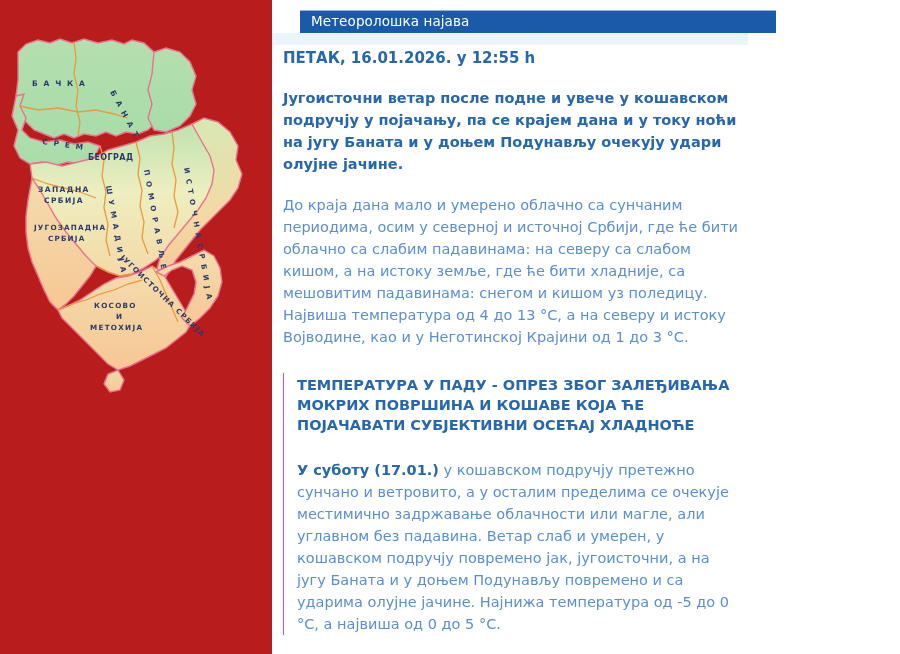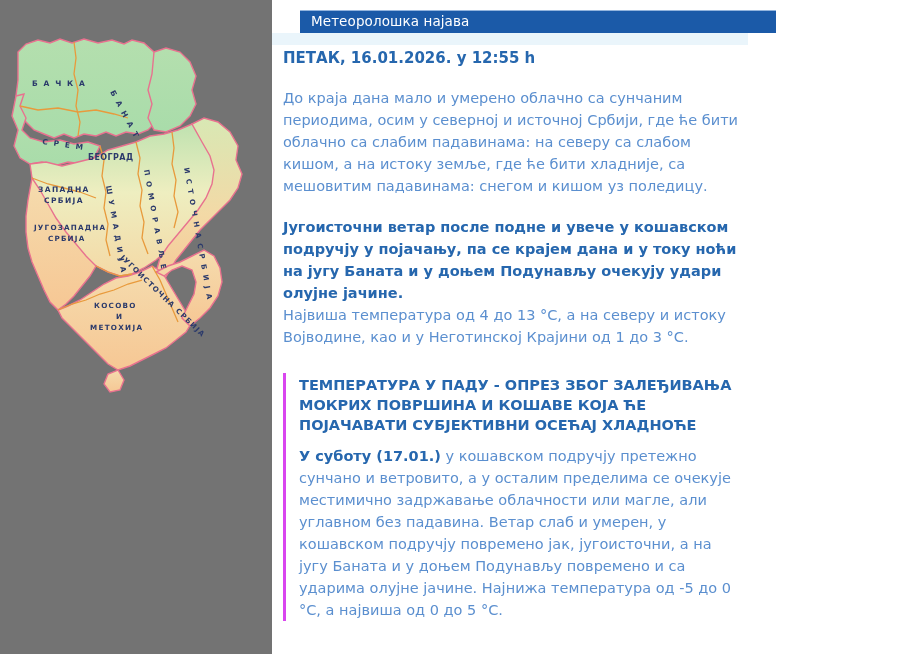--- a/index.html
+++ b/index.html
@@ -23,21 +23,21 @@
     background: #ffffff;
   }
 
   
   .map-column {
     position: absolute;
     left: 0;
     top: 0;
     width: 272px;
     height: 654px;
-    background: #737373;
+    background: #b91c1c;
   }
   .map-wrap {
     position: absolute;
     left: 4px;
     top: 18px;
     width: 262px;
     height: 378px;
   }
   .map-svg { display: block; width: 262px; height: 378px; }
 
@@ -110,36 +110,36 @@
     margin-top: 19px;
     font-weight: bold;
     color: #2667ae;
   }
   .para.bold-em .tail { font-weight: bold; }
   .para.spaced { }
 
   .alert-box {
     margin-top: 25px;
     margin-left: 11px;
-    border-left: 3px solid #d946ef;
+    border-left: 1px solid #d946ef;
     padding-left: 13px;
     padding-top: 2px;
   }
   .alert-title {
     color: #2667ae;
     font-weight: bold;
     font-size: 14.5px;
     line-height: 20px;
     text-transform: none;
   }
   .alert-para {
     color: #5b8fcf;
     font-size: 14.5px;
     line-height: 22px;
-    margin-top: 10px;
+    margin-top: 24px;
     padding-right: 10px;
   }
   .alert-para b { color: #2667ae; font-weight: bold; }
 
   
   .mlabel {
     font-family: "DejaVu Sans", "Liberation Sans", sans-serif;
     fill: #2b3a6b;
     font-weight: bold;
   }
@@ -252,23 +252,23 @@
     <div class="title-bar">
       <span class="title-bar-text">Метеоролошка најава</span>
     </div>
 
     <div class="title-underband"></div>
 
     <div class="body-area">
 
       <div class="date-heading">ПЕТАК, 16.01.2026. у 12:55 h</div>
 
+      <div class="para bold-em"><span>Југоисточни ветар после подне и увече у кошавском подручју у појачању, па се крајем дана и у току ноћи на југу Баната и у доњем Подунављу очекују удари олујне јачине</span><span class="tail">.</span></div>
+
       <div class="para first">До краја дана мало и умерено облачно са сунчаним периодима, осим у северној и источној Србији, где ће бити облачно са слабим падавинама: на северу са слабом кишом, а на истоку земље, где ће бити хладније, са мешовитим падавинама: снегом и кишом уз поледицу.</div>
-
-      <div class="para bold-em"><span>Југоисточни ветар после подне и увече у кошавском подручју у појачању, па се крајем дана и у току ноћи на југу Баната и у доњем Подунављу очекују удари олујне јачине</span><span class="tail">.</span></div>
 
       <div class="para spaced">Највиша температура од 4 до 13 °C, а на северу и истоку Војводине, као и у Неготинској Крајини од 1 до 3 °C.</div>
 
       <div class="alert-box">
         <div class="alert-title">ТЕМПЕРАТУРА У ПАДУ - ОПРЕЗ ЗБОГ ЗАЛЕЂИВАЊА МОКРИХ ПОВРШИНА И КОШАВЕ КОЈА ЋЕ ПОЈАЧАВАТИ СУБЈЕКТИВНИ ОСЕЋАЈ ХЛАДНОЋЕ</div>
         <div class="alert-para"><b>У суботу (17.01.)</b><span> у кошавском подручју претежно сунчано и ветровито, а у осталим пределима се очекује местимично задржавање облачности или магле, али углавном без падавина. Ветар слаб и умерен, у кошавском подручју повремено јак, југоисточни, а на југу Баната и у доњем Подунављу повремено и са ударима олујне јачине. Најнижа температура од -5 до 0 °C, а највиша од 0 до 5 °C.</span></div>
       </div>
 
     </div>
   </div>

